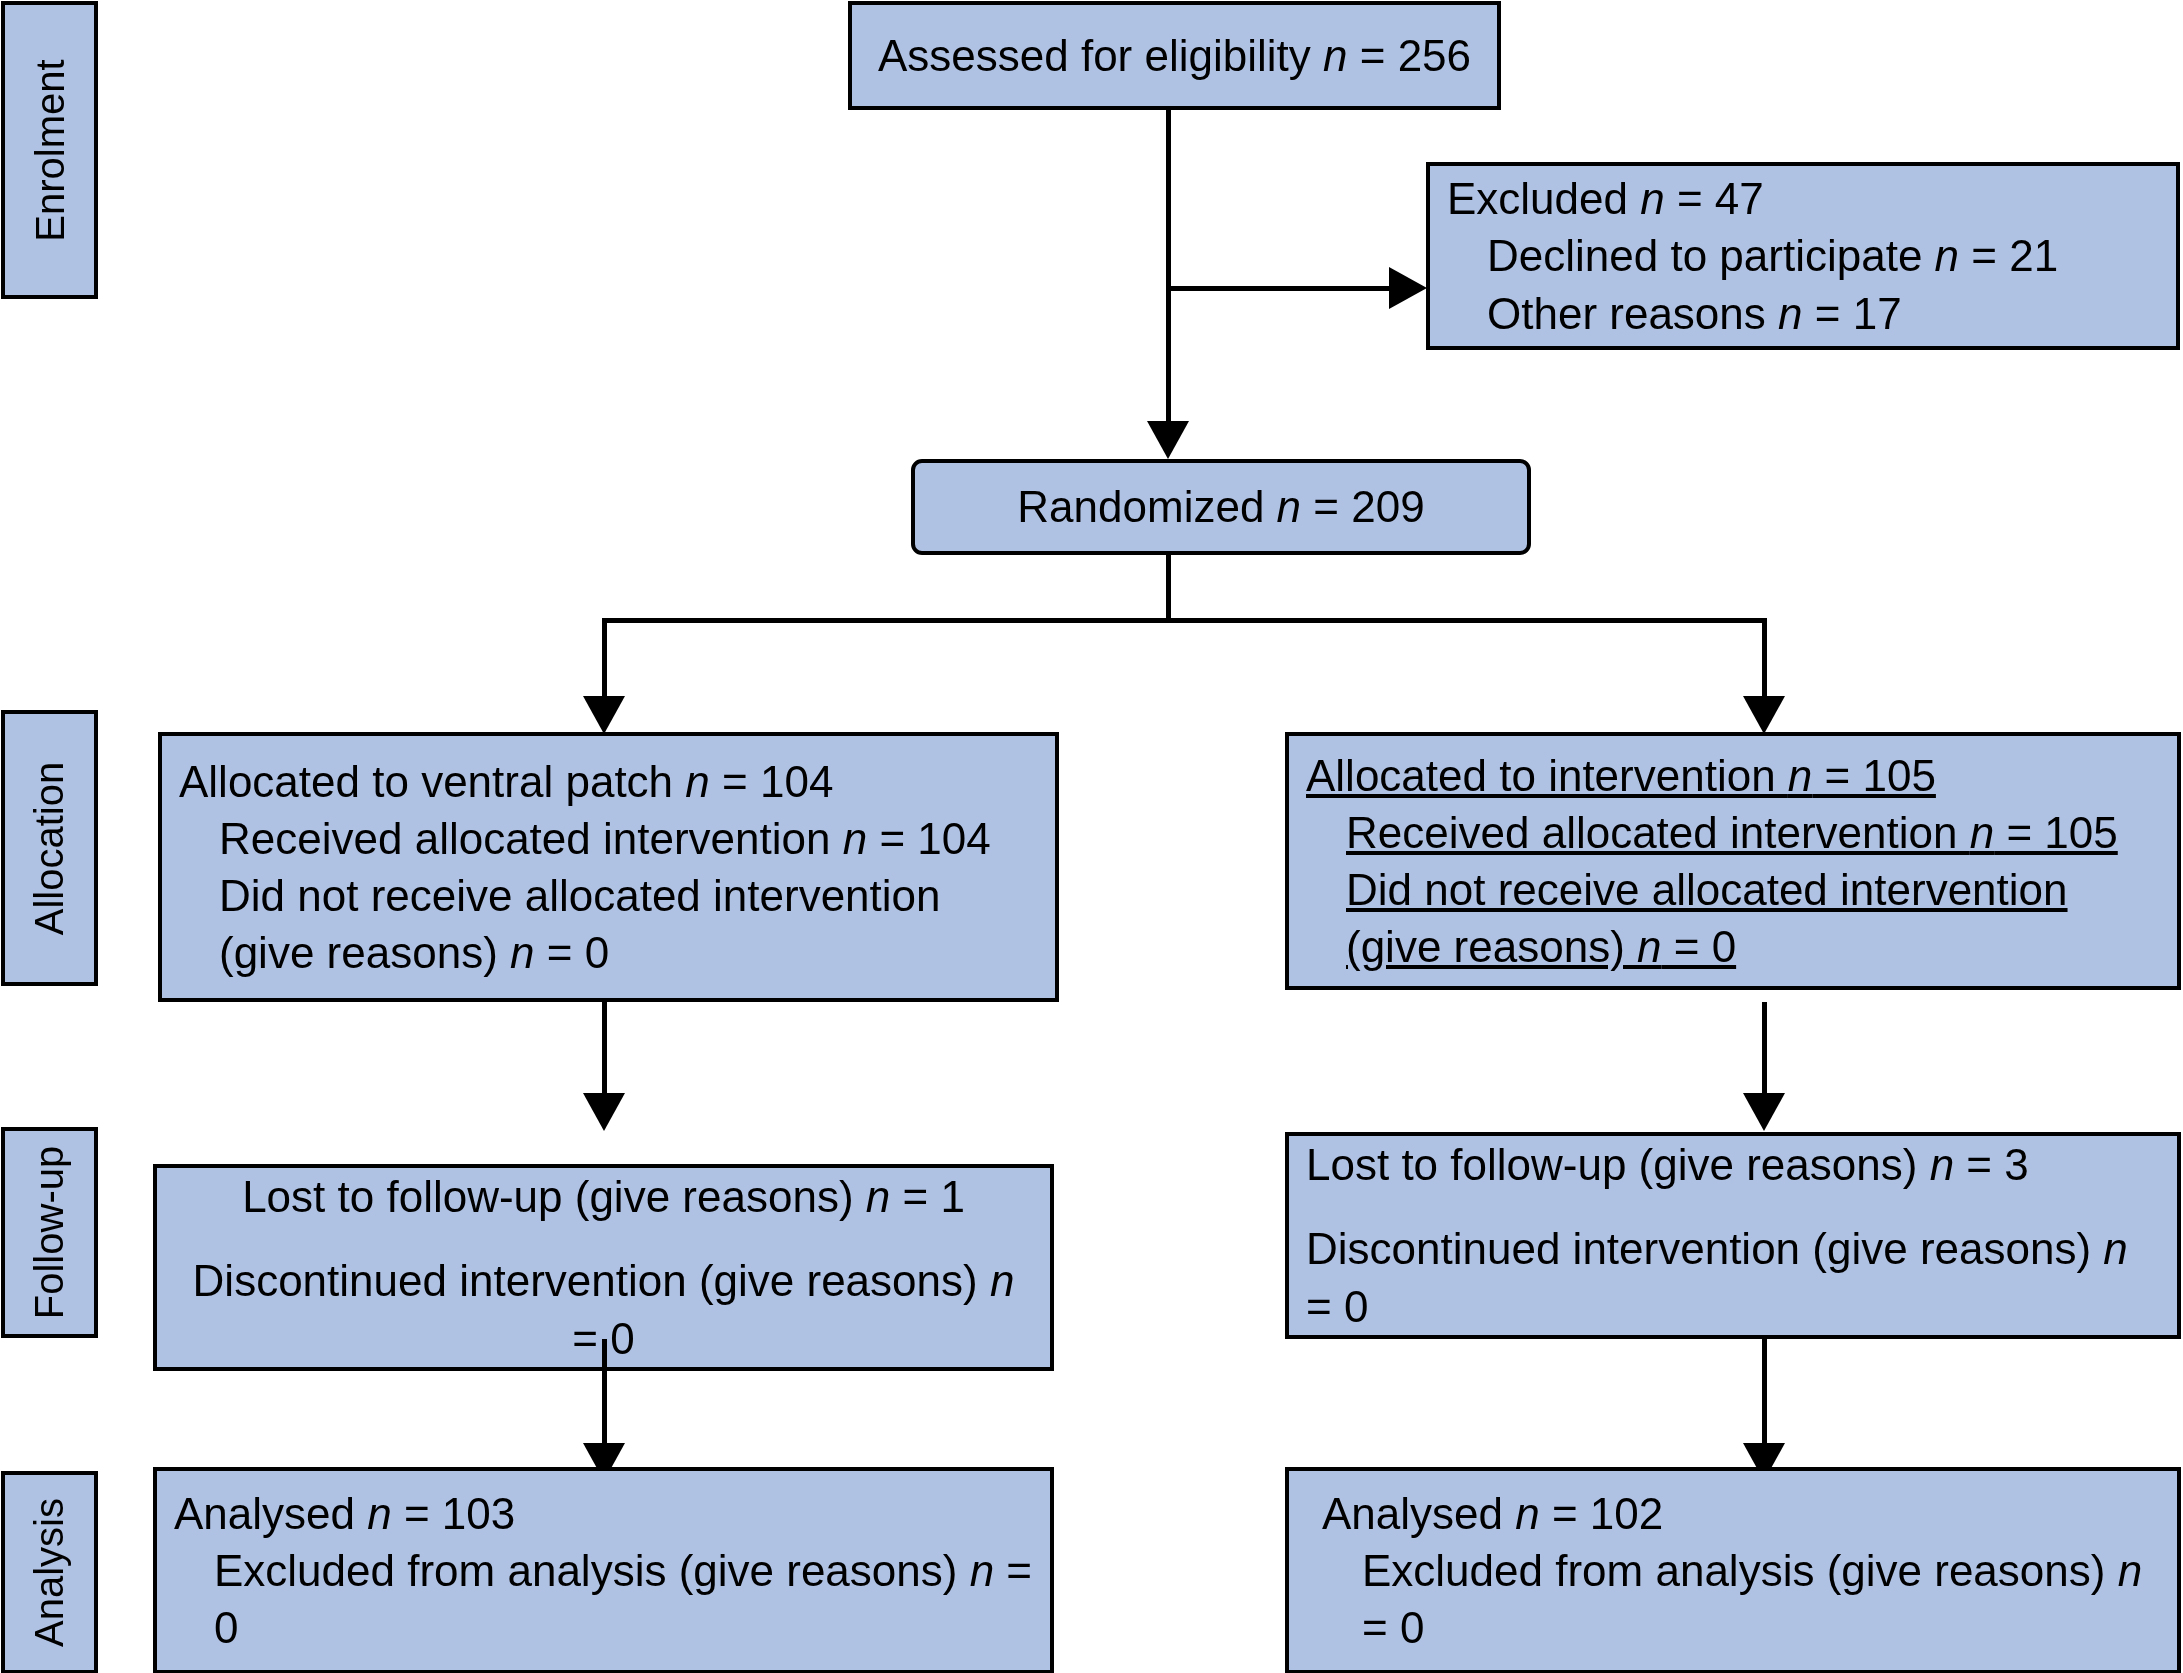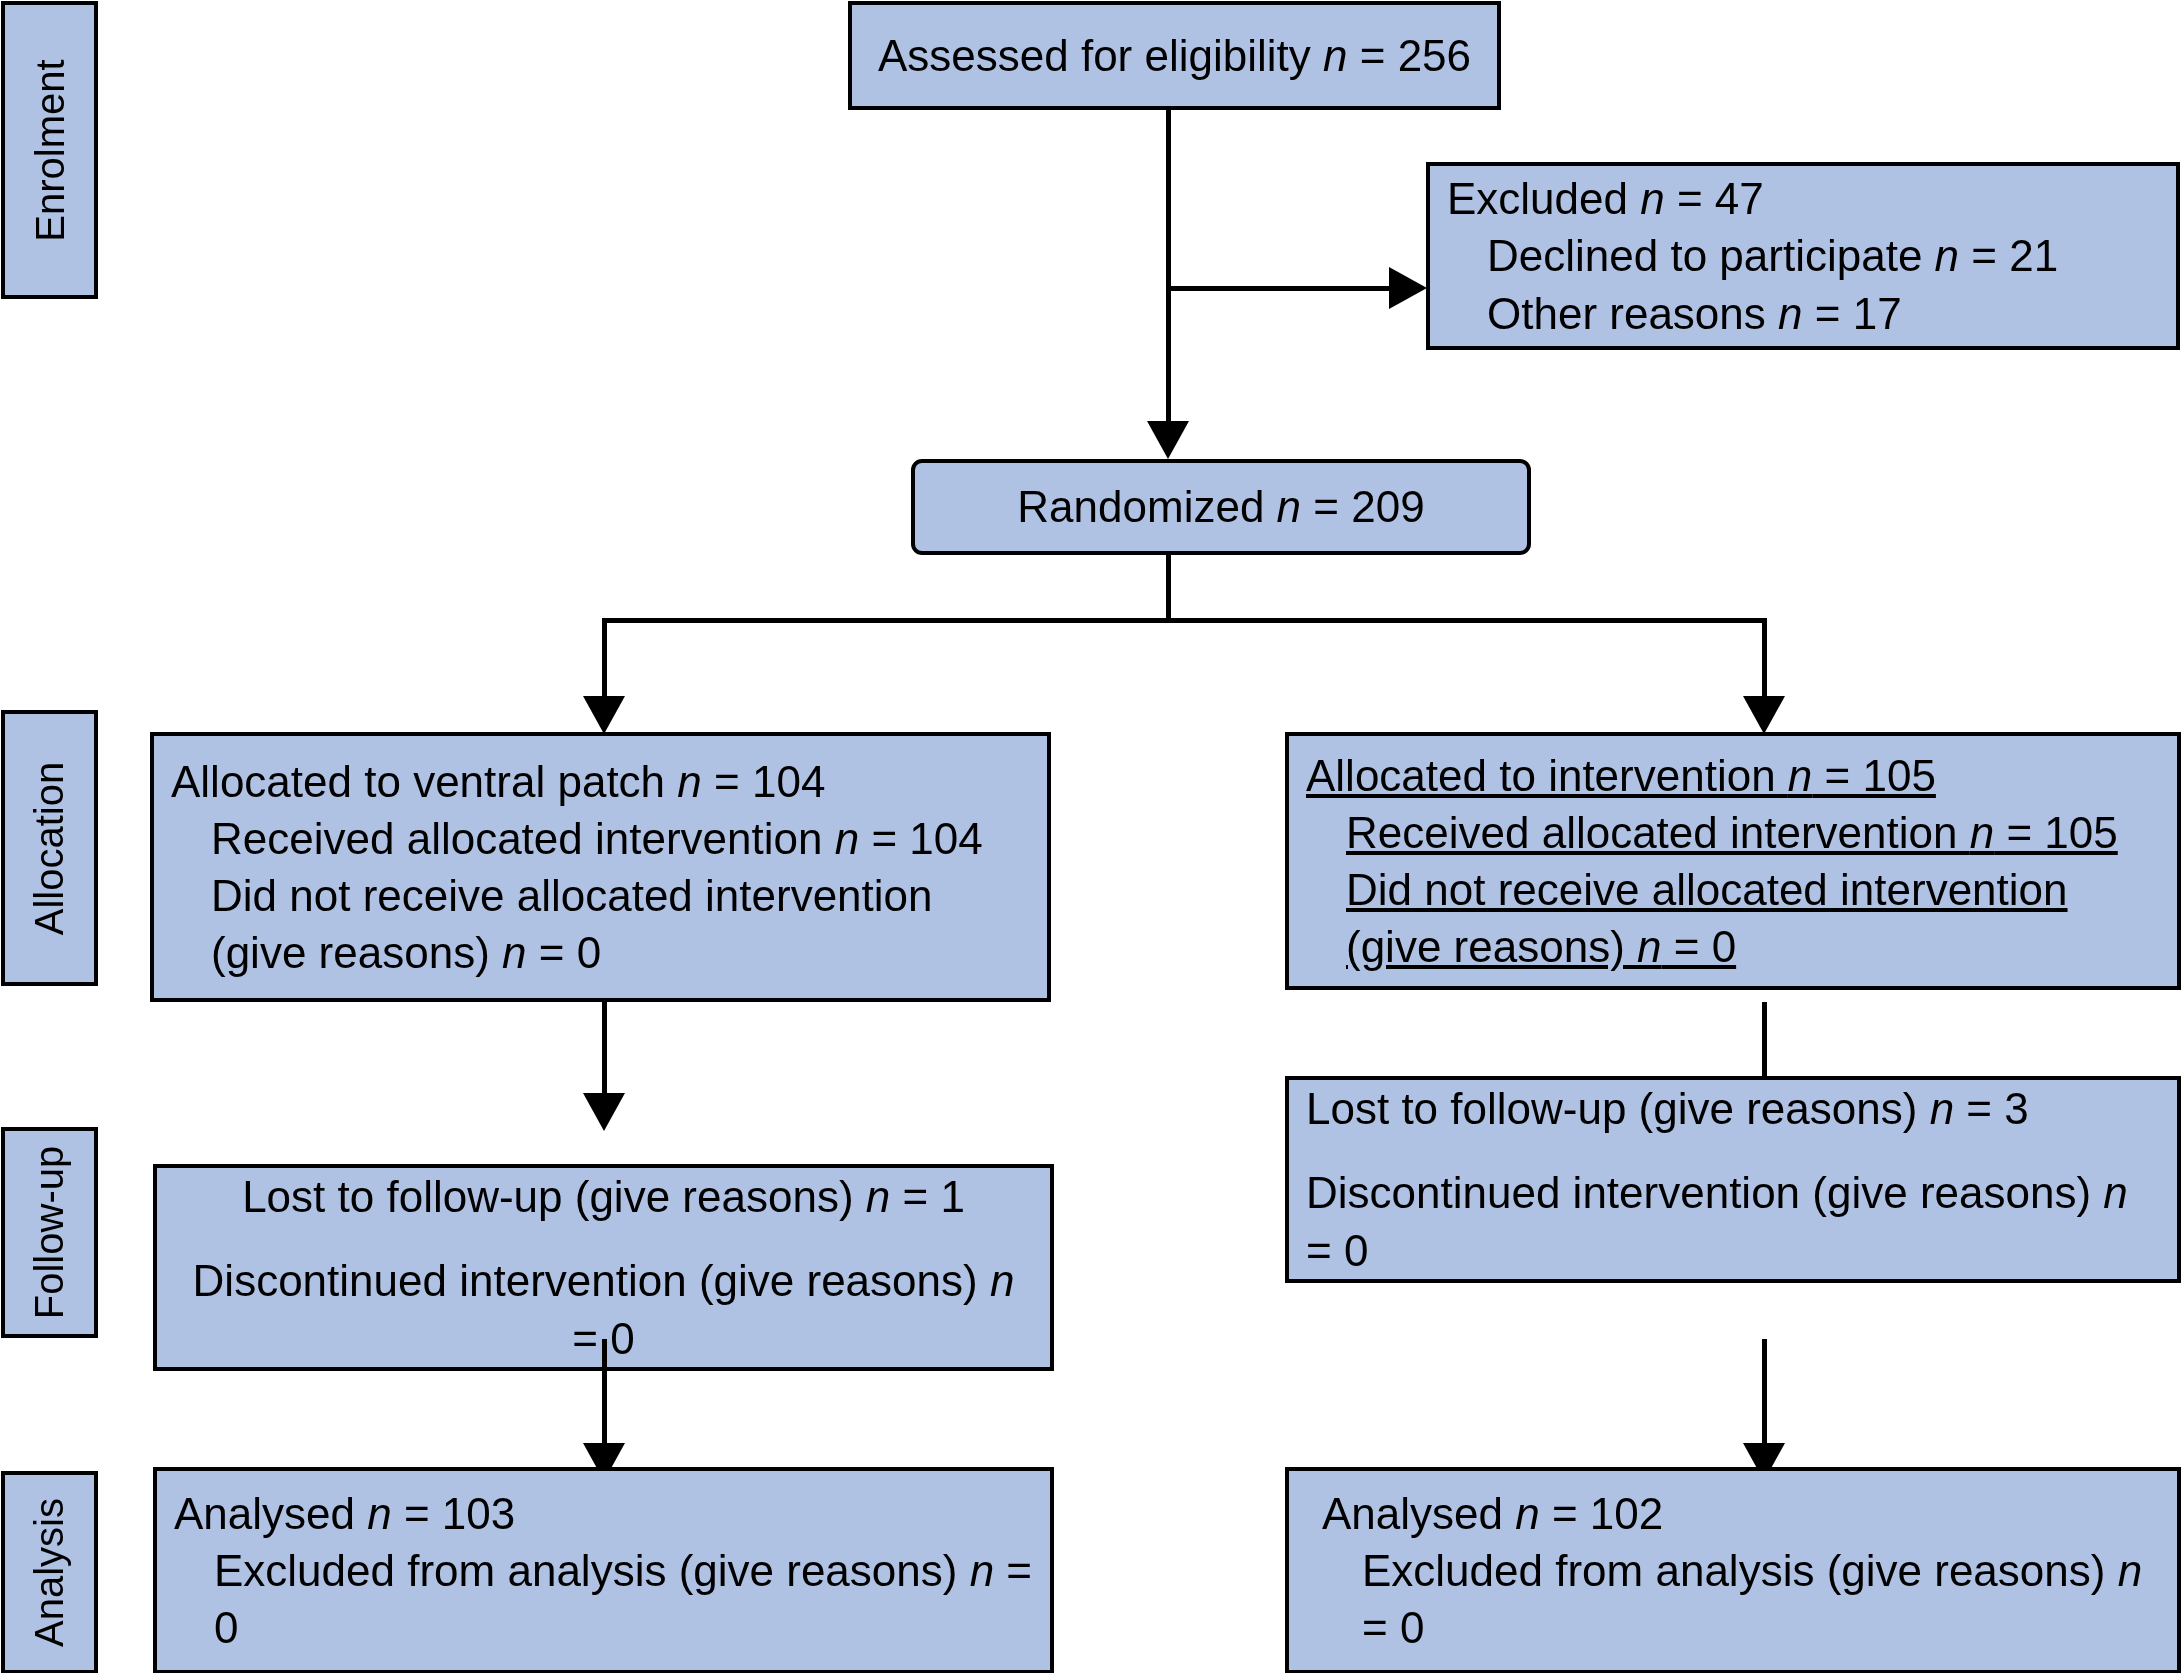--- a/index.html
+++ b/index.html
@@ -100,21 +100,21 @@
     <span class="pad">Randomized <i>n</i> = 209</span>
   </div>
 
   <div class="line vline" style="left:1166px;top:555px;height:68px;"></div>
   <div class="line hline" style="left:602px;top:618px;width:1164px;"></div>
   <div class="line vline" style="left:602px;top:618px;height:81px;"></div>
   <div class="arrow-down" style="left:583px;top:696px;"></div>
   <div class="line vline" style="left:1762px;top:618px;height:81px;"></div>
   <div class="arrow-down" style="left:1743px;top:696px;"></div>
 
-  <div class="box vcenter" style="left:150px;top:732px;width:901px;height:270px;">
+  <div class="box vcenter" style="left:158px;top:732px;width:901px;height:270px;">
     <div class="pad">
       <span class="ln">Allocated to ventral patch <i>n</i> = 104</span>
       <span class="ind2">Received allocated intervention <i>n</i> = 104</span>
       <span class="ind2">Did not receive allocated intervention (give reasons) <i>n</i> = 0</span>
     </div>
   </div>
 
   <div class="box vcenter" style="left:1285px;top:732px;width:896px;height:258px;text-decoration:underline;">
     <div class="pad">
       <span class="ln">Allocated to intervention <i>n</i> = 105</span>
@@ -128,21 +128,21 @@
   <div class="line vline" style="left:1762px;top:1002px;height:94px;"></div>
   <div class="arrow-down" style="left:1743px;top:1093px;"></div>
 
   <div class="box vcenter" style="left:153px;top:1164px;width:901px;height:207px;text-align:center;">
     <div class="pad">
       <span class="ln">Lost to follow-up (give reasons) <i>n</i> = 1</span>
       <span class="ln" style="margin-top:27px;">Discontinued intervention (give reasons) <i>n</i> = 0</span>
     </div>
   </div>
 
-  <div class="box vcenter" style="left:1285px;top:1076px;width:896px;height:207px;">
+  <div class="box vcenter" style="left:1285px;top:1132px;width:896px;height:207px;">
     <div class="pad">
       <span class="ln">Lost to follow-up (give reasons) <i>n</i> = 3</span>
       <span class="ln" style="margin-top:27px;">Discontinued intervention (give reasons) <i>n</i> = 0</span>
     </div>
   </div>
 
   <div class="line vline" style="left:602px;top:1339px;height:107px;"></div>
   <div class="arrow-down" style="left:583px;top:1443px;"></div>
   <div class="line vline" style="left:1762px;top:1339px;height:107px;"></div>
   <div class="arrow-down" style="left:1743px;top:1443px;"></div>

